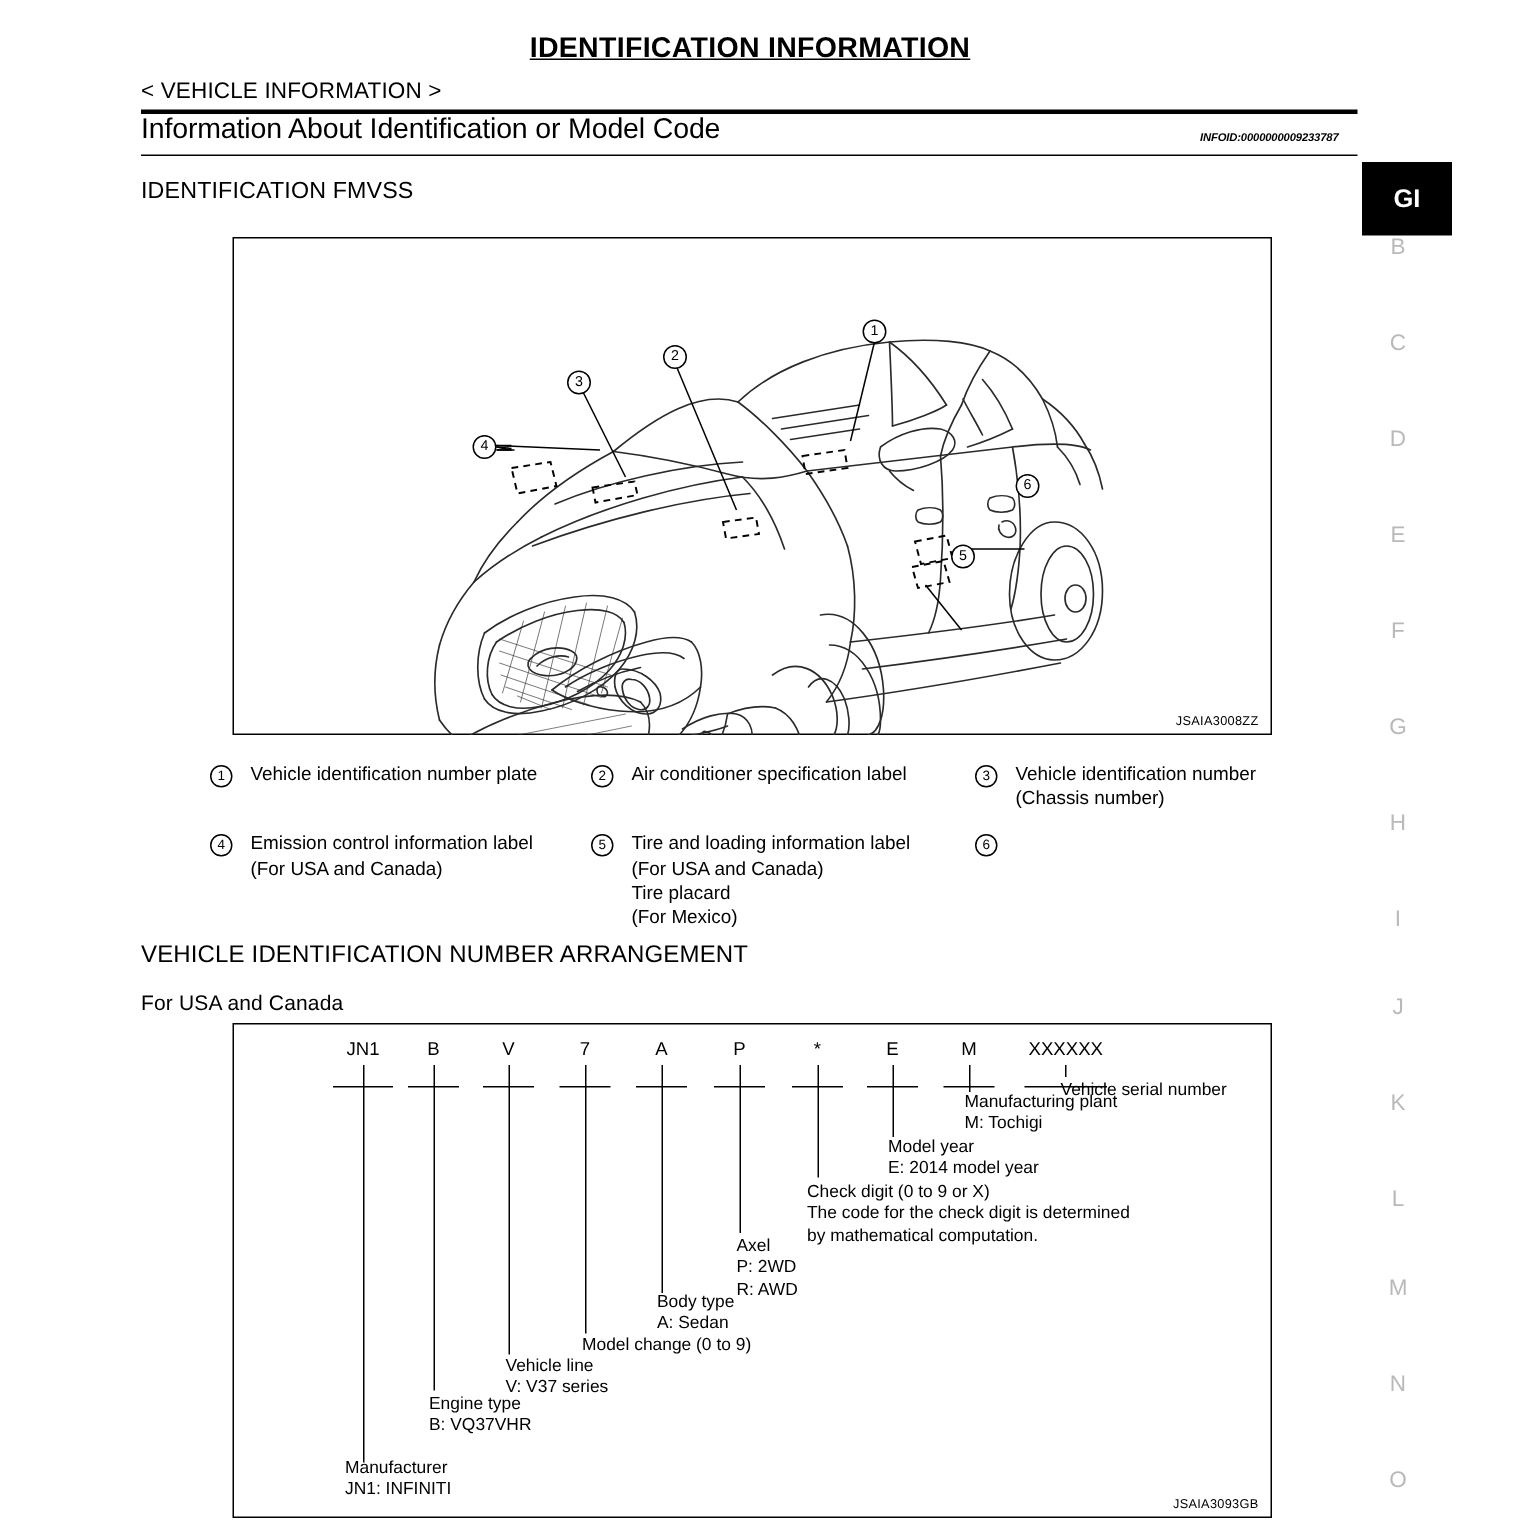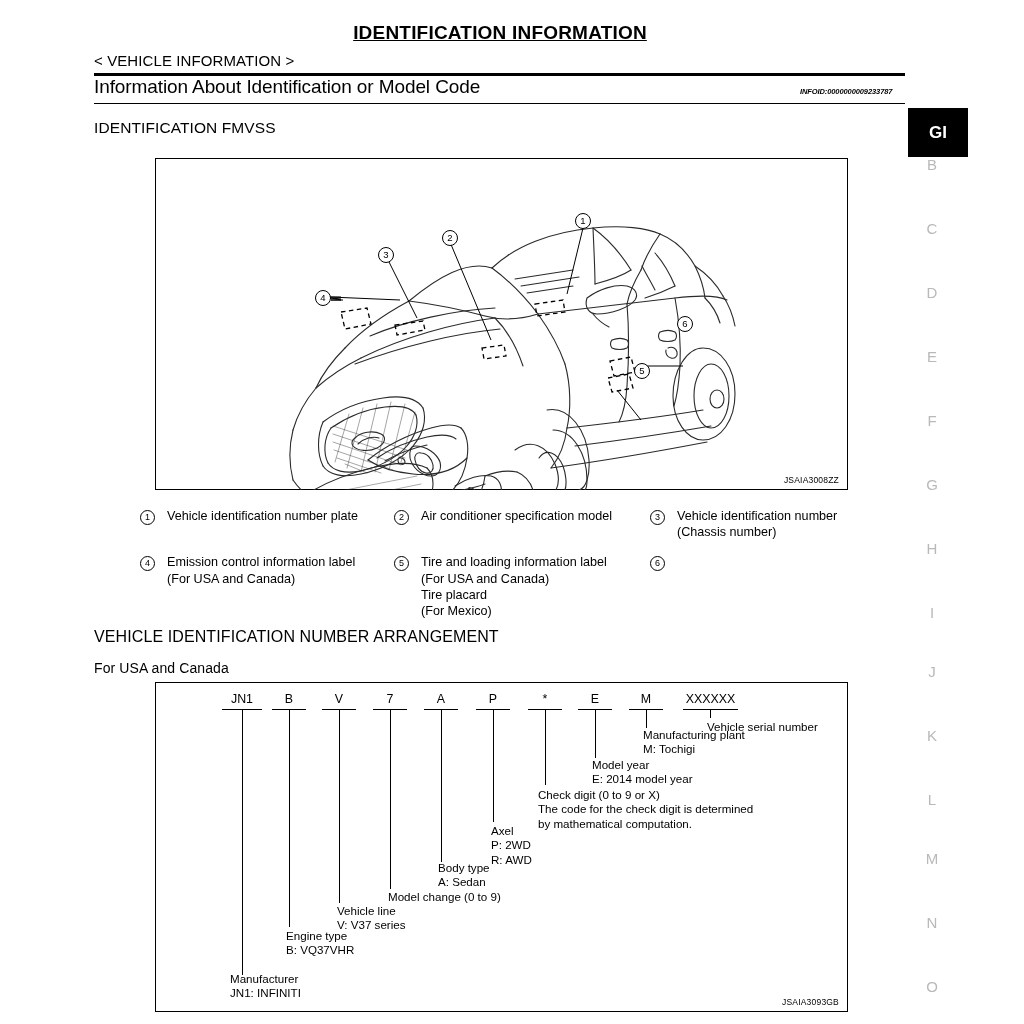--- a/index.html
+++ b/index.html
@@ -147,21 +147,21 @@
     line-height: 16.2px;
     white-space: pre-line;
   }
 
   
   .vin-char {
     position: absolute;
     font-size: 12.4px;
     text-align: center;
     border-bottom: 1.1px solid #000;
-    padding-bottom: 3px;
+    padding-bottom: 18px;
     white-space: nowrap;
   }
   .vin-stem {
     position: absolute;
     width: 1px;
     background: #000;
   }
   .vin-note {
     position: absolute;
     font-size: 11.6px;
@@ -396,21 +396,21 @@
 </svg>
 
 <div class="legend">
   <div class="legend-row">
     <div class="legend-cell c1">
       <div class="cnum">1</div>
       <div class="ctext">Vehicle identification number plate</div>
     </div>
     <div class="legend-cell c2">
       <div class="cnum">2</div>
-      <div class="ctext">Air conditioner specification model</div>
+      <div class="ctext">Air conditioner specification label</div>
     </div>
     <div class="legend-cell c3">
       <div class="cnum">3</div>
       <div class="ctext">Vehicle identification number
 (Chassis number)</div>
     </div>
   </div>
   <div class="legend-row" style="margin-top:14px">
     <div class="legend-cell c1">
       <div class="cnum">4</div>

